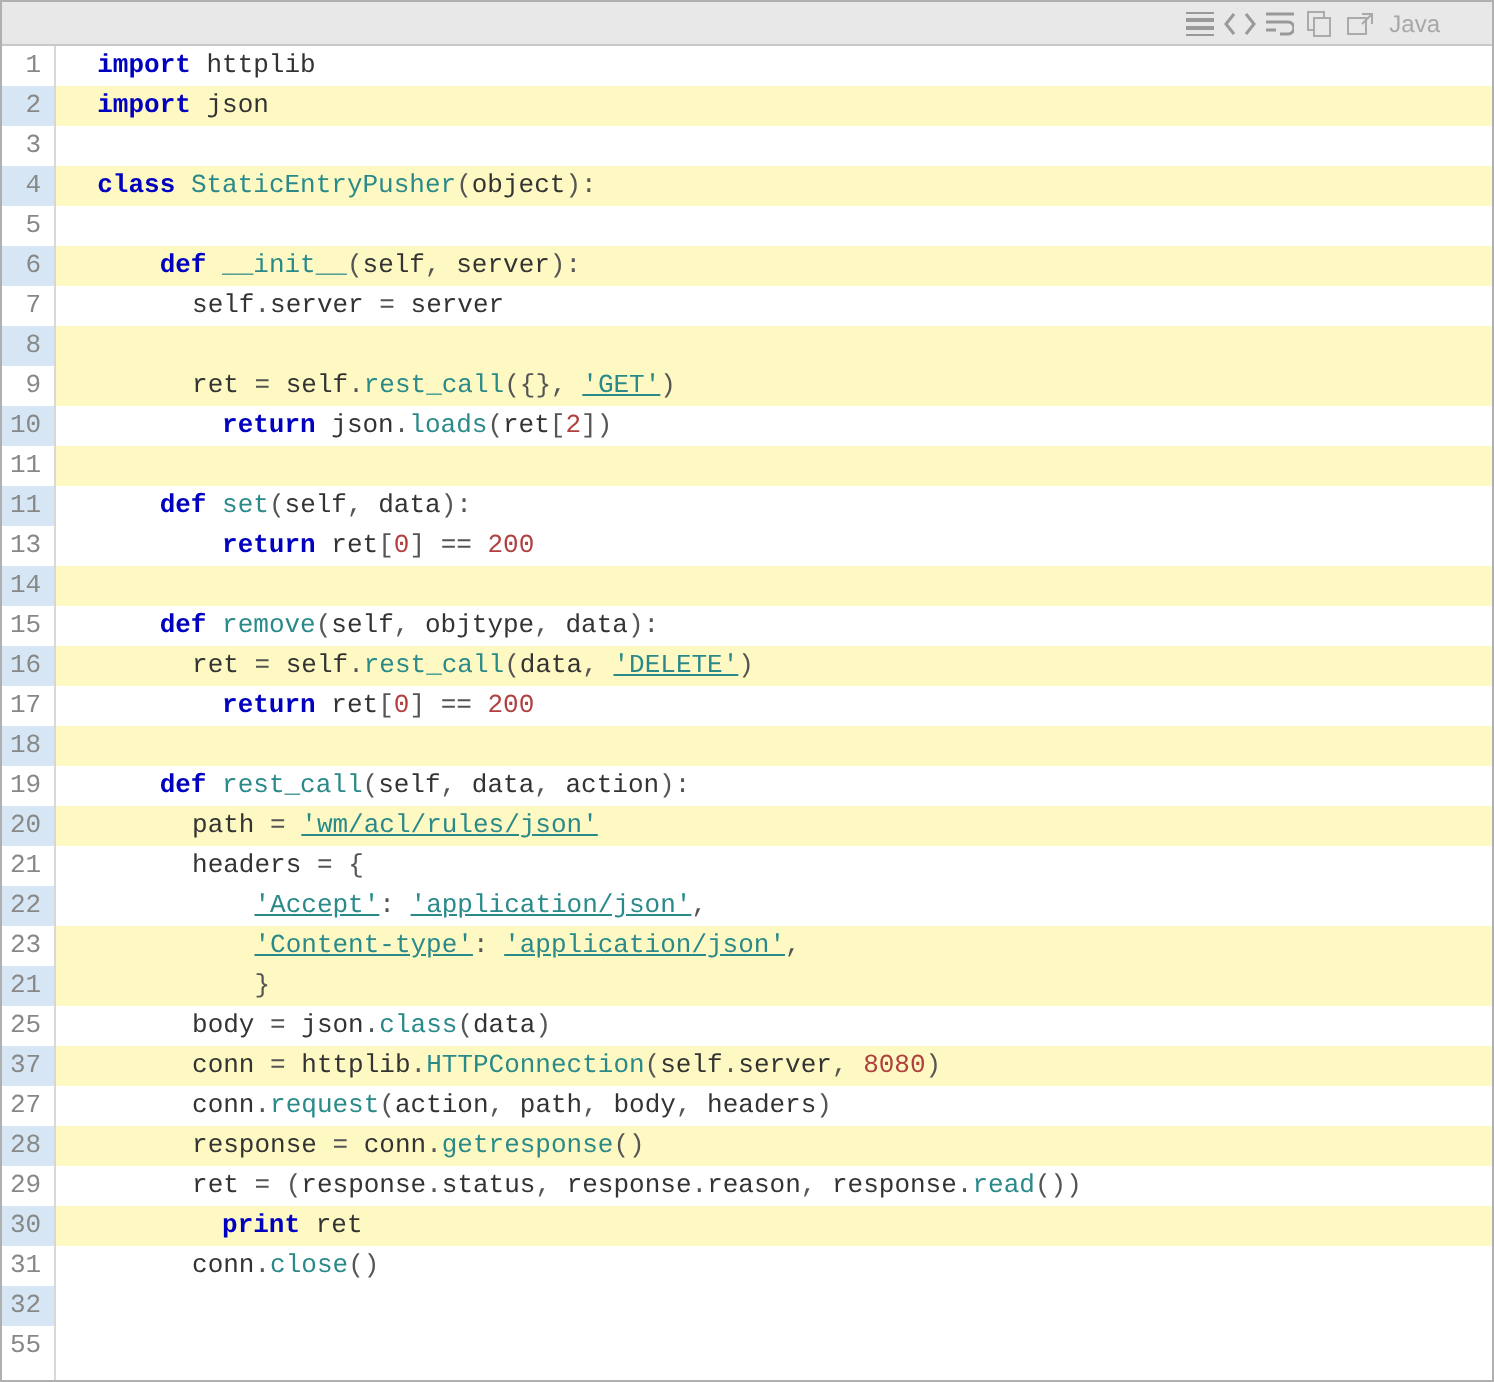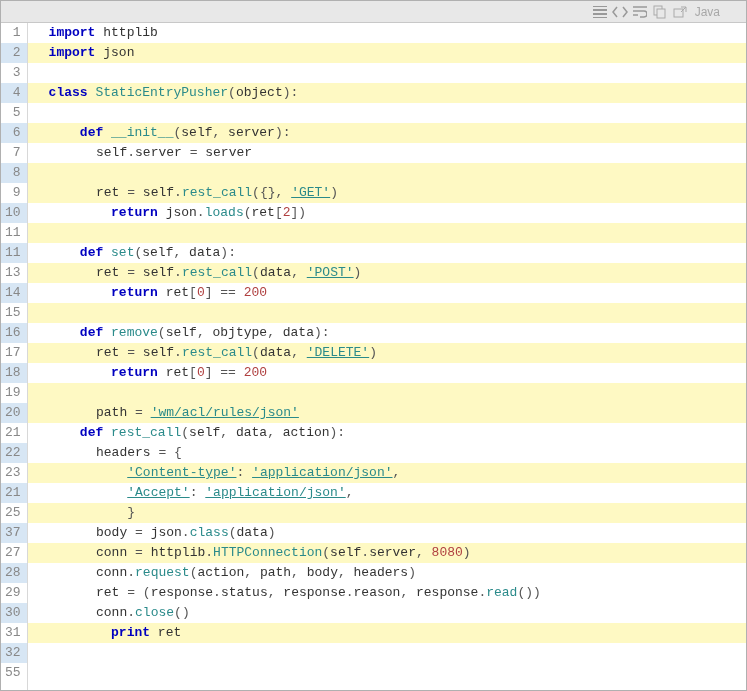--- a/index.html
+++ b/index.html
@@ -156,33 +156,33 @@
       <div class="line"> </div>
       <div class="line hl"><span class="kw">class</span><span class="id"> </span><span class="fn">StaticEntryPusher</span><span class="pun">(</span><span class="id">object</span><span class="pun">)</span><span class="op">:</span></div>
       <div class="line"> </div>
       <div class="line hl"><span class="id">    </span><span class="kw">def</span><span class="id"> </span><span class="fn">__init__</span><span class="pun">(</span><span class="id">self</span><span class="pun">,</span><span class="id"> server</span><span class="pun">)</span><span class="op">:</span></div>
       <div class="line"><span class="id">        self</span><span class="op">.</span><span class="id">server </span><span class="op">=</span><span class="id"> server</span></div>
       <div class="line hl"> </div>
       <div class="line hl"><span class="id">        ret </span><span class="op">=</span><span class="id"> self</span><span class="op">.</span><span class="fn">rest_call</span><span class="pun">(</span><span class="pun">{</span><span class="pun">}</span><span class="pun">,</span><span class="id"> </span><span class="str">'GET'</span><span class="pun">)</span></div>
       <div class="line"><span class="id">        </span><span class="kw">return</span><span class="id"> json</span><span class="op">.</span><span class="fn">loads</span><span class="pun">(</span><span class="id">ret</span><span class="pun">[</span><span class="num">2</span><span class="pun">]</span><span class="pun">)</span></div>
       <div class="line hl"> </div>
       <div class="line"><span class="id">    </span><span class="kw">def</span><span class="id"> </span><span class="fn">set</span><span class="pun">(</span><span class="id">self</span><span class="pun">,</span><span class="id"> data</span><span class="pun">)</span><span class="op">:</span></div>
-      <div class="line hl"><span class="id">        ret </span><span class="op">=</span><span class="id"> self</span><span class="op">.</span><span class="fn">rest_call</span><span class="pun">(</span><span class="id">data</span><span class="pun">,</span><span class="id"> </span><span class="str">'POST'</span><span class="pun">)</span></div>
       <div class="line"><span class="id">        </span><span class="kw">return</span><span class="id"> ret</span><span class="pun">[</span><span class="num">0</span><span class="pun">]</span><span class="id"> </span><span class="op">==</span><span class="id"> </span><span class="num">200</span></div>
       <div class="line hl"> </div>
       <div class="line"><span class="id">    </span><span class="kw">def</span><span class="id"> </span><span class="fn">remove</span><span class="pun">(</span><span class="id">self</span><span class="pun">,</span><span class="id"> objtype</span><span class="pun">,</span><span class="id"> data</span><span class="pun">)</span><span class="op">:</span></div>
       <div class="line hl"><span class="id">        ret </span><span class="op">=</span><span class="id"> self</span><span class="op">.</span><span class="fn">rest_call</span><span class="pun">(</span><span class="id">data</span><span class="pun">,</span><span class="id"> </span><span class="str">'DELETE'</span><span class="pun">)</span></div>
       <div class="line"><span class="id">        </span><span class="kw">return</span><span class="id"> ret</span><span class="pun">[</span><span class="num">0</span><span class="pun">]</span><span class="id"> </span><span class="op">==</span><span class="id"> </span><span class="num">200</span></div>
       <div class="line hl"> </div>
+      <div class="line"><span class="id">    </span><span class="kw">def</span><span class="id"> </span><span class="fn">rest_call</span><span class="pun">(</span><span class="id">self</span><span class="pun">,</span><span class="id"> data</span><span class="pun">,</span><span class="id"> action</span><span class="pun">)</span><span class="op">:</span></div>
       <div class="line hl"><span class="id">        path </span><span class="op">=</span><span class="id"> </span><span class="str">'wm/acl/rules/json'</span></div>
-      <div class="line"><span class="id">    </span><span class="kw">def</span><span class="id"> </span><span class="fn">rest_call</span><span class="pun">(</span><span class="id">self</span><span class="pun">,</span><span class="id"> data</span><span class="pun">,</span><span class="id"> action</span><span class="pun">)</span><span class="op">:</span></div>
       <div class="line"><span class="id">        headers </span><span class="op">=</span><span class="id"> </span><span class="pun">{</span></div>
+      <div class="line"><span class="id">            </span><span class="str">'Accept'</span><span class="pun">:</span><span class="id"> </span><span class="str">'application/json'</span><span class="pun">,</span></div>
       <div class="line hl"><span class="id">            </span><span class="str">'Content-type'</span><span class="pun">:</span><span class="id"> </span><span class="str">'application/json'</span><span class="pun">,</span></div>
-      <div class="line"><span class="id">            </span><span class="str">'Accept'</span><span class="pun">:</span><span class="id"> </span><span class="str">'application/json'</span><span class="pun">,</span></div>
       <div class="line hl"><span class="id">            </span><span class="pun">}</span></div>
       <div class="line"><span class="id">        body </span><span class="op">=</span><span class="id"> json</span><span class="op">.</span><span class="fn">class</span><span class="pun">(</span><span class="id">data</span><span class="pun">)</span></div>
       <div class="line hl"><span class="id">        conn </span><span class="op">=</span><span class="id"> httplib</span><span class="op">.</span><span class="fn">HTTPConnection</span><span class="pun">(</span><span class="id">self</span><span class="op">.</span><span class="id">server</span><span class="pun">,</span><span class="id"> </span><span class="num">8080</span><span class="pun">)</span></div>
       <div class="line"><span class="id">        conn</span><span class="op">.</span><span class="fn">request</span><span class="pun">(</span><span class="id">action</span><span class="pun">,</span><span class="id"> path</span><span class="pun">,</span><span class="id"> body</span><span class="pun">,</span><span class="id"> headers</span><span class="pun">)</span></div>
+      <div class="line hl"><span class="id">        response </span><span class="op">=</span><span class="id"> conn</span><span class="op">.</span><span class="fn">getresponse</span><span class="pun">(</span><span class="pun">)</span></div>
       <div class="line"><span class="id">        ret </span><span class="op">=</span><span class="id"> </span><span class="pun">(</span><span class="id">response</span><span class="op">.</span><span class="id">status</span><span class="pun">,</span><span class="id"> response</span><span class="op">.</span><span class="id">reason</span><span class="pun">,</span><span class="id"> response</span><span class="op">.</span><span class="fn">read</span><span class="pun">(</span><span class="pun">)</span><span class="pun">)</span></div>
+      <div class="line hl"><span class="id">        </span><span class="kw">print</span><span class="id"> ret</span></div>
       <div class="line"><span class="id">        conn</span><span class="op">.</span><span class="fn">close</span><span class="pun">(</span><span class="pun">)</span></div>
-      <div class="line hl"><span class="id">        </span><span class="kw">print</span><span class="id"> ret</span></div>
     </div>
 </div>
 
 </body></html>

